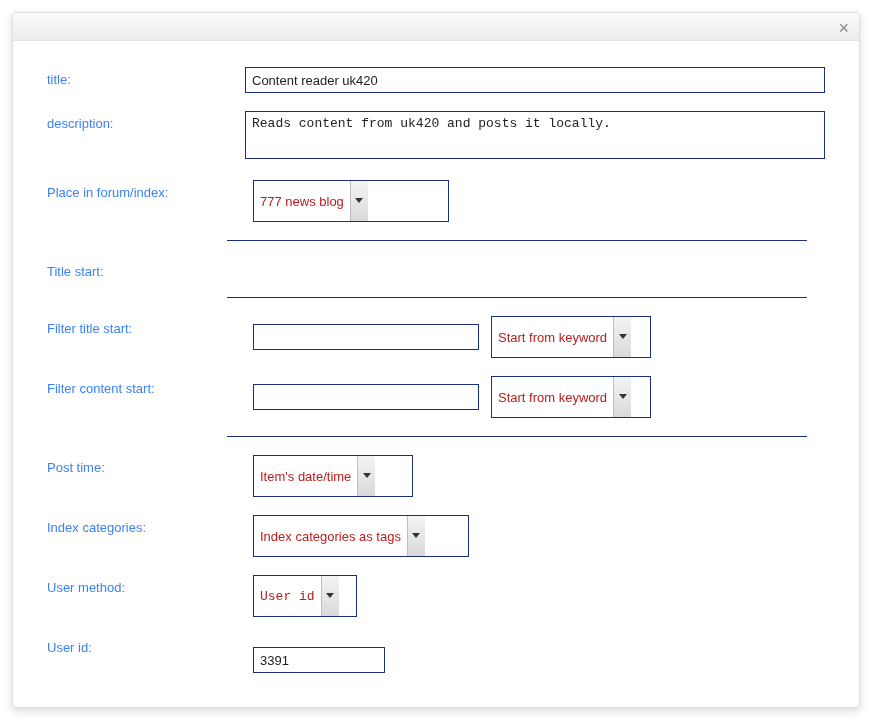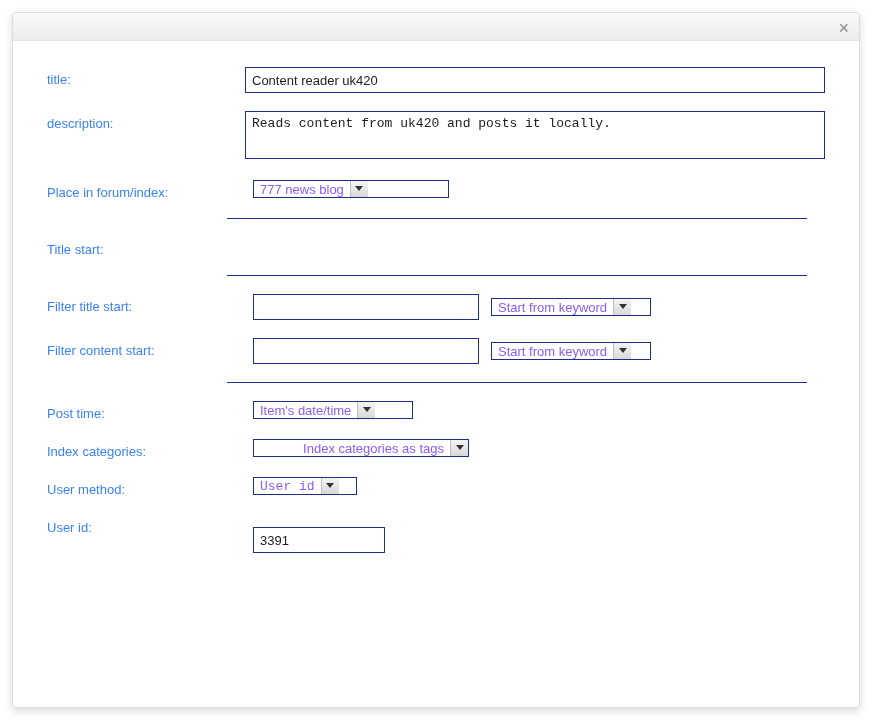--- a/index.html
+++ b/index.html
@@ -73,44 +73,44 @@
   .txt-wide  { width: 580px; height: 26px; }
   .txt-desc  { width: 580px; height: 48px; }
   .txt-titlestart { width: 508px; height: 26px; }
   .txt-filter { width: 226px; height: 26px; margin-right: 12px; }
   .txt-userid { width: 132px; height: 26px; margin-top: 12px; }
   .sel {
     display: inline-flex;
     align-items: center;
     border: 1px solid #1b2f86;
     background: #fff;
-    height: 18px;
+    height: 42px;
     font-size: 13px;
-    color: #8b5cf6;
+    color: #b91c1c;
     position: relative;
     cursor: pointer;
   }
   .sel-text {
     padding: 0 6px;
     white-space: nowrap;
   }
   .sel-btn {
     width: 18px;
     height: 100%;
     background: linear-gradient(#f4f4f4, #d9d9d9);
     border-left: 1px solid #bfbfbf;
     display: flex;
     align-items: center;
     justify-content: center;
   }
   .sel-btn svg { display:block; }
   .sel-forum    { width: 196px; }
   .sel-filter   { width: 160px; }
   .sel-posttime { width: 160px; }
-  .sel-index    { width: 216px; justify-content: flex-end; }
+  .sel-index    { width: 216px; }
   .sel-usermeth { width: 104px; font-family: Liberation Mono, monospace; }
   .hr {
     border: none;
     border-top: 1px solid #1b2f86;
     margin: 0 0 18px 180px;
     width: 580px;
   }
   .inline-ctrls { display:flex; align-items:center; }
 </style>
 </head>

